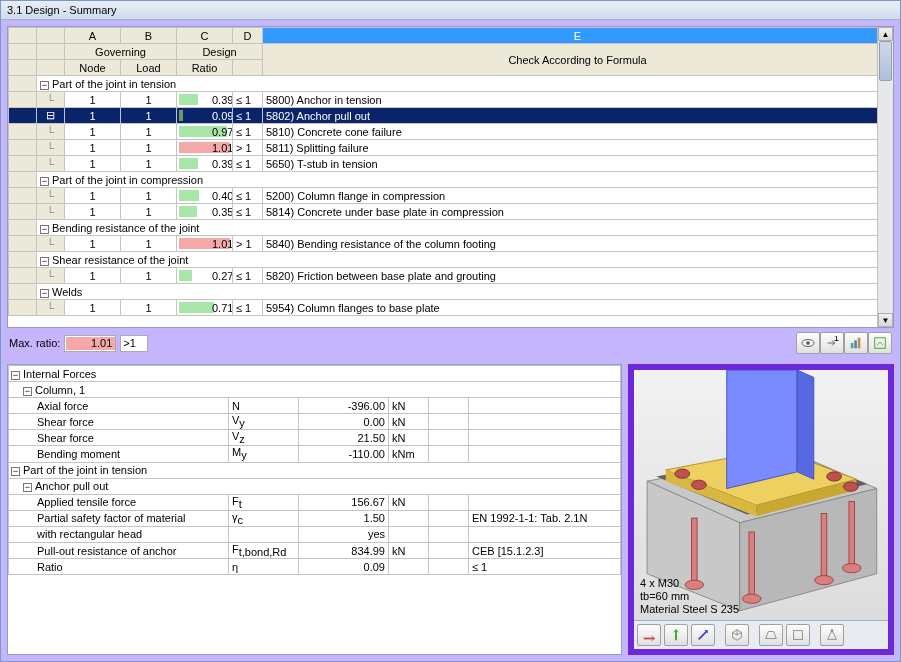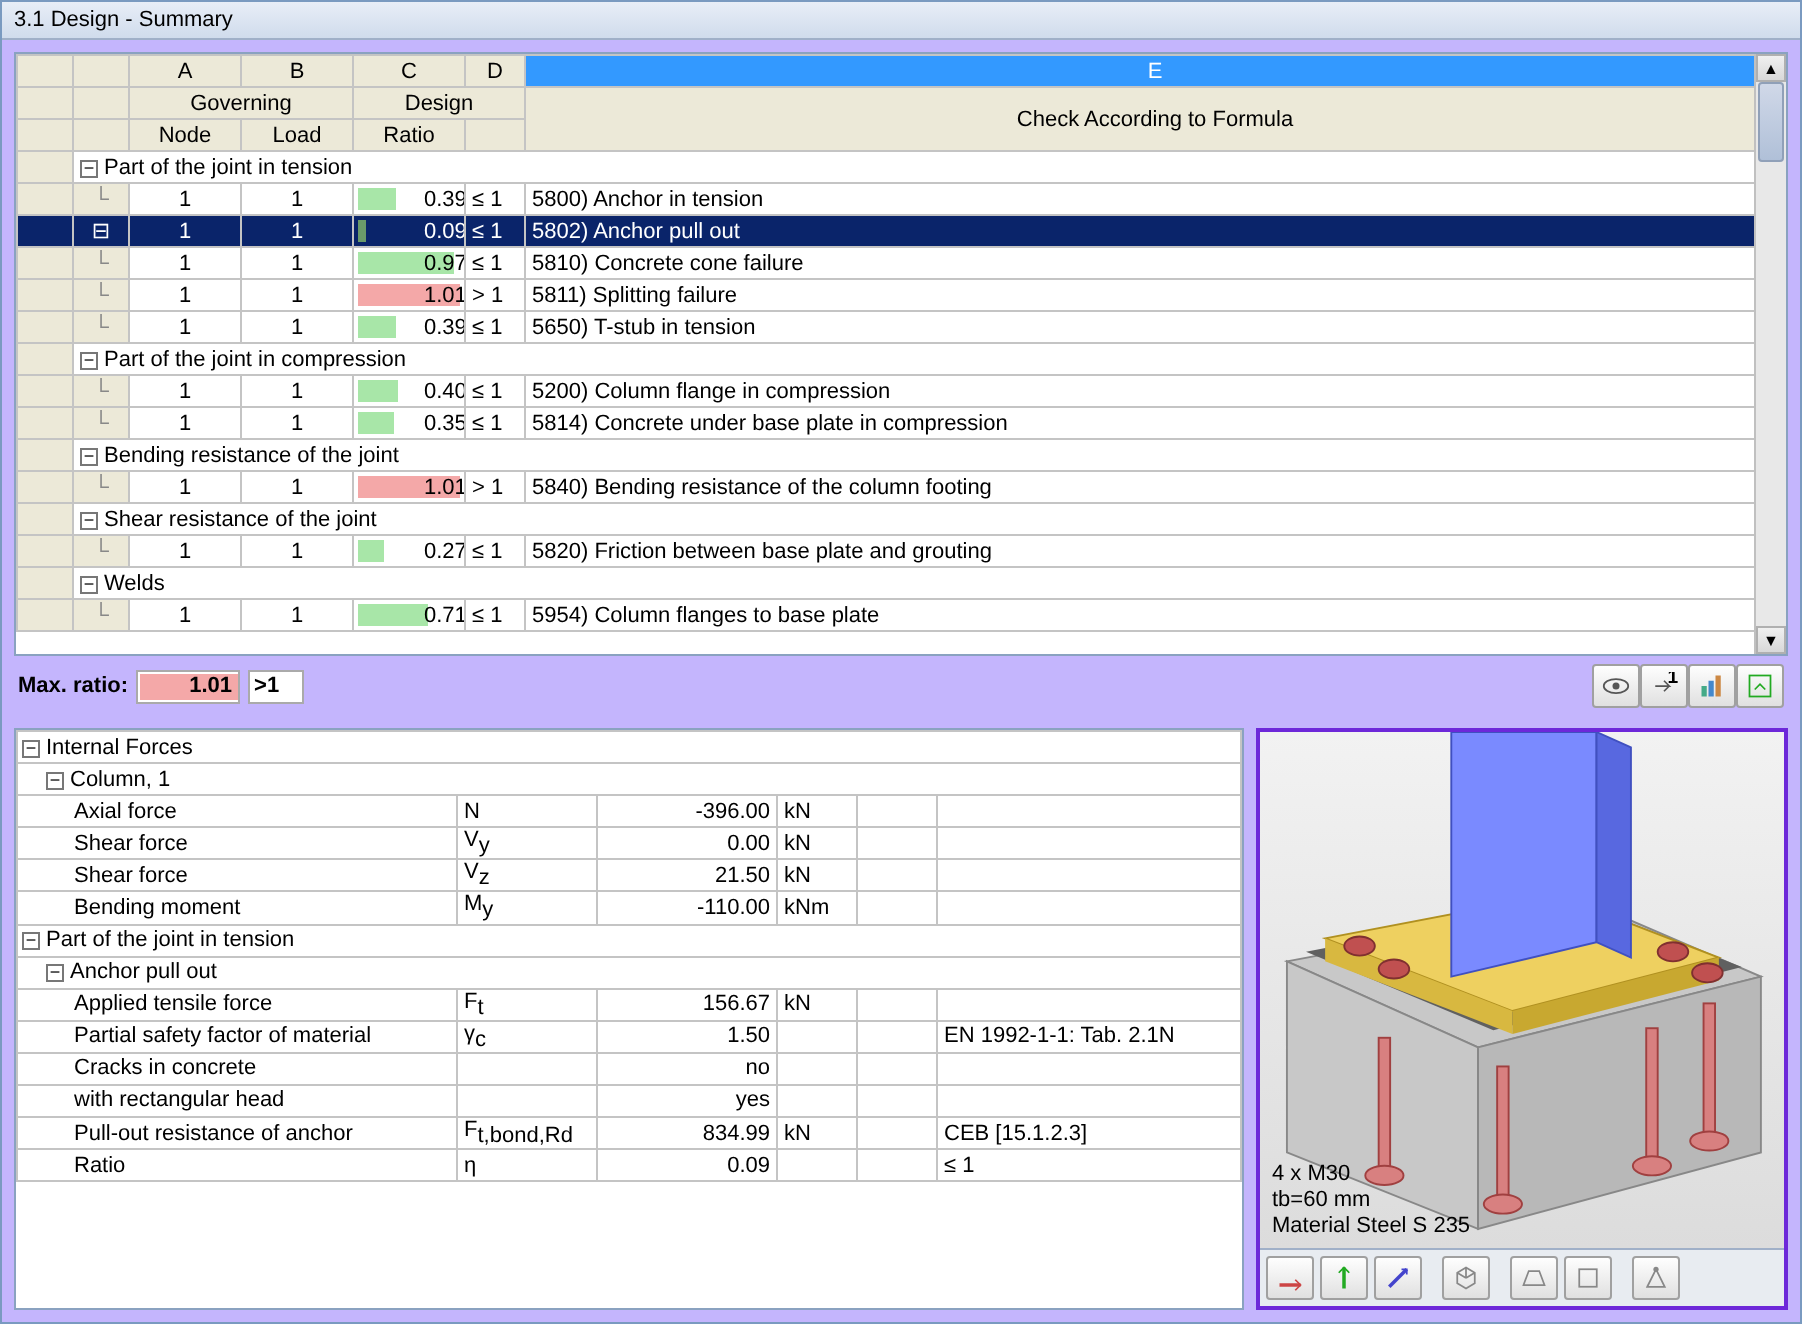--- a/index.html
+++ b/index.html
@@ -17,38 +17,38 @@
 .tree-toggle { display: inline-block; width: 9px; height: 9px; border: 1px solid #777; line-height: 7px; text-align: center; font-size: 9px; margin-right: 3px; background: #fff; }
 .num { text-align: right; }
 .ctr { text-align: center; }
 .ratio-bar { position: relative; text-align: right; padding-right: 3px; }
 .ratio-bar .bar { position: absolute; left: 2px; top: 2px; bottom: 2px; background: #a8e6a8; }
 .ratio-bar.over .bar { background: #f4a8a8; }
 .ratio-bar .val { position: relative; padding-left: 32px; }
 .sel-row td { background: #0a246a !important; color: #fff !important; }
 .sel-row .bar { background: #6a9a6a !important; }
 .sel-row .rowhdr { background: #0a246a !important; }
-.maxrow { display: flex; align-items: center; justify-content: flex-end; gap: 4px; padding: 4px 2px; font-weight: bold; }
+.maxrow { display: flex; align-items: center; justify-content: flex-end; gap: 4px; padding: 4px 2px; }
 .maxrow .lbl { }
 .maxrow .box { border: 1px solid #aaa; background: #fff; width: 52px; height: 17px; line-height: 15px; text-align: right; padding-right: 3px; position: relative; }
 .maxrow .box .bar { position: absolute; left: 1px; top: 1px; bottom: 1px; background: #f4a8a8; }
 .maxrow .box .val { position: relative; }
 .maxrow .gt { border: 1px solid #aaa; background: #fff; width: 28px; height: 17px; line-height: 15px; padding-left: 2px; }
 .iconbtn { width: 24px; height: 22px; border: 1px solid #a0a0a0; background: linear-gradient(#fefefe,#e0e0e0); border-radius: 2px; display: inline-flex; align-items: center; justify-content: center; cursor: pointer; }
 .iconbtn svg { width: 14px; height: 14px; }
 .lower { display: flex; gap: 6px; padding: 6px; flex: 1; min-height: 0; }
 .details { flex: 1; border: 1px solid #8aa2c0; background: #fff; display: flex; flex-direction: column; }
 .details-title { background: linear-gradient(#d8e4f2,#c0d4ea); padding: 2px 5px; border-bottom: 1px solid #a0b0c8; }
 .details-grid { flex: 1; overflow: auto; }
 .details-grid table { width: 100%; border-collapse: collapse; table-layout: fixed; }
 .details-grid td { border: 1px solid #c4c4c4; height: 16px; padding: 0 3px; white-space: nowrap; overflow: hidden; }
 .details-grid .lvl0 { padding-left: 2px; }
 .details-grid .lvl1 { padding-left: 14px; }
 .details-grid .lvl2 { padding-left: 28px; }
-.viewer { width: 266px; border: 2px solid #6d28d9; background: #fff; display: flex; flex-direction: column; }
+.viewer { width: 266px; border: 6px solid #6d28d9; background: #fff; display: flex; flex-direction: column; }
 .viewer-canvas { flex: 1; position: relative; background: linear-gradient(#f2f2f2,#dcdcdc); overflow: hidden; }
 .viewer-info { position: absolute; left: 6px; bottom: 4px; line-height: 13px; }
 .viewer-toolbar { border-top: 1px solid #a0b0c8; padding: 3px; display: flex; gap: 3px; background: #e8ecf1; }
 .scroll-track { position: absolute; right: 0; top: 0; bottom: 0; width: 16px; background: #e8e8e8; border-left: 1px solid #c0c0c0; }
 .scroll-thumb { position: absolute; left: 1px; right: 1px; top: 14px; height: 40px; background: linear-gradient(#d0d8e8,#b0c0d8); border: 1px solid #90a0b8; border-radius: 2px; }
 .scroll-btn { position: absolute; left: 0; right: 0; height: 14px; background: linear-gradient(#f0f0f0,#d8d8d8); border: 1px solid #b0b0b0; display:flex; align-items:center; justify-content:center; font-size:8px; }
 </style>
 </head>
 <body>
 
@@ -309,28 +309,20 @@
               </tr>
               <tr>
                 <td class="lvl2">Partial safety factor of material</td>
       <td>γ<sub>c</sub></td>
       <td class="num">1.50</td>
       <td></td>
       <td></td>
       <td>EN 1992-1-1: Tab. 2.1N</td>
               </tr>
               <tr>
-                <td class="lvl2">Cracks in concrete</td>
-      <td></td>
-      <td class="num">no</td>
-      <td></td>
-      <td></td>
-      <td></td>
-              </tr>
-              <tr>
                 <td class="lvl2">with rectangular head</td>
       <td></td>
       <td class="num">yes</td>
       <td></td>
       <td></td>
       <td></td>
               </tr>
               <tr>
                 <td class="lvl2">Pull-out resistance of anchor</td>
       <td>F<sub>t,bond,Rd</sub></td>

